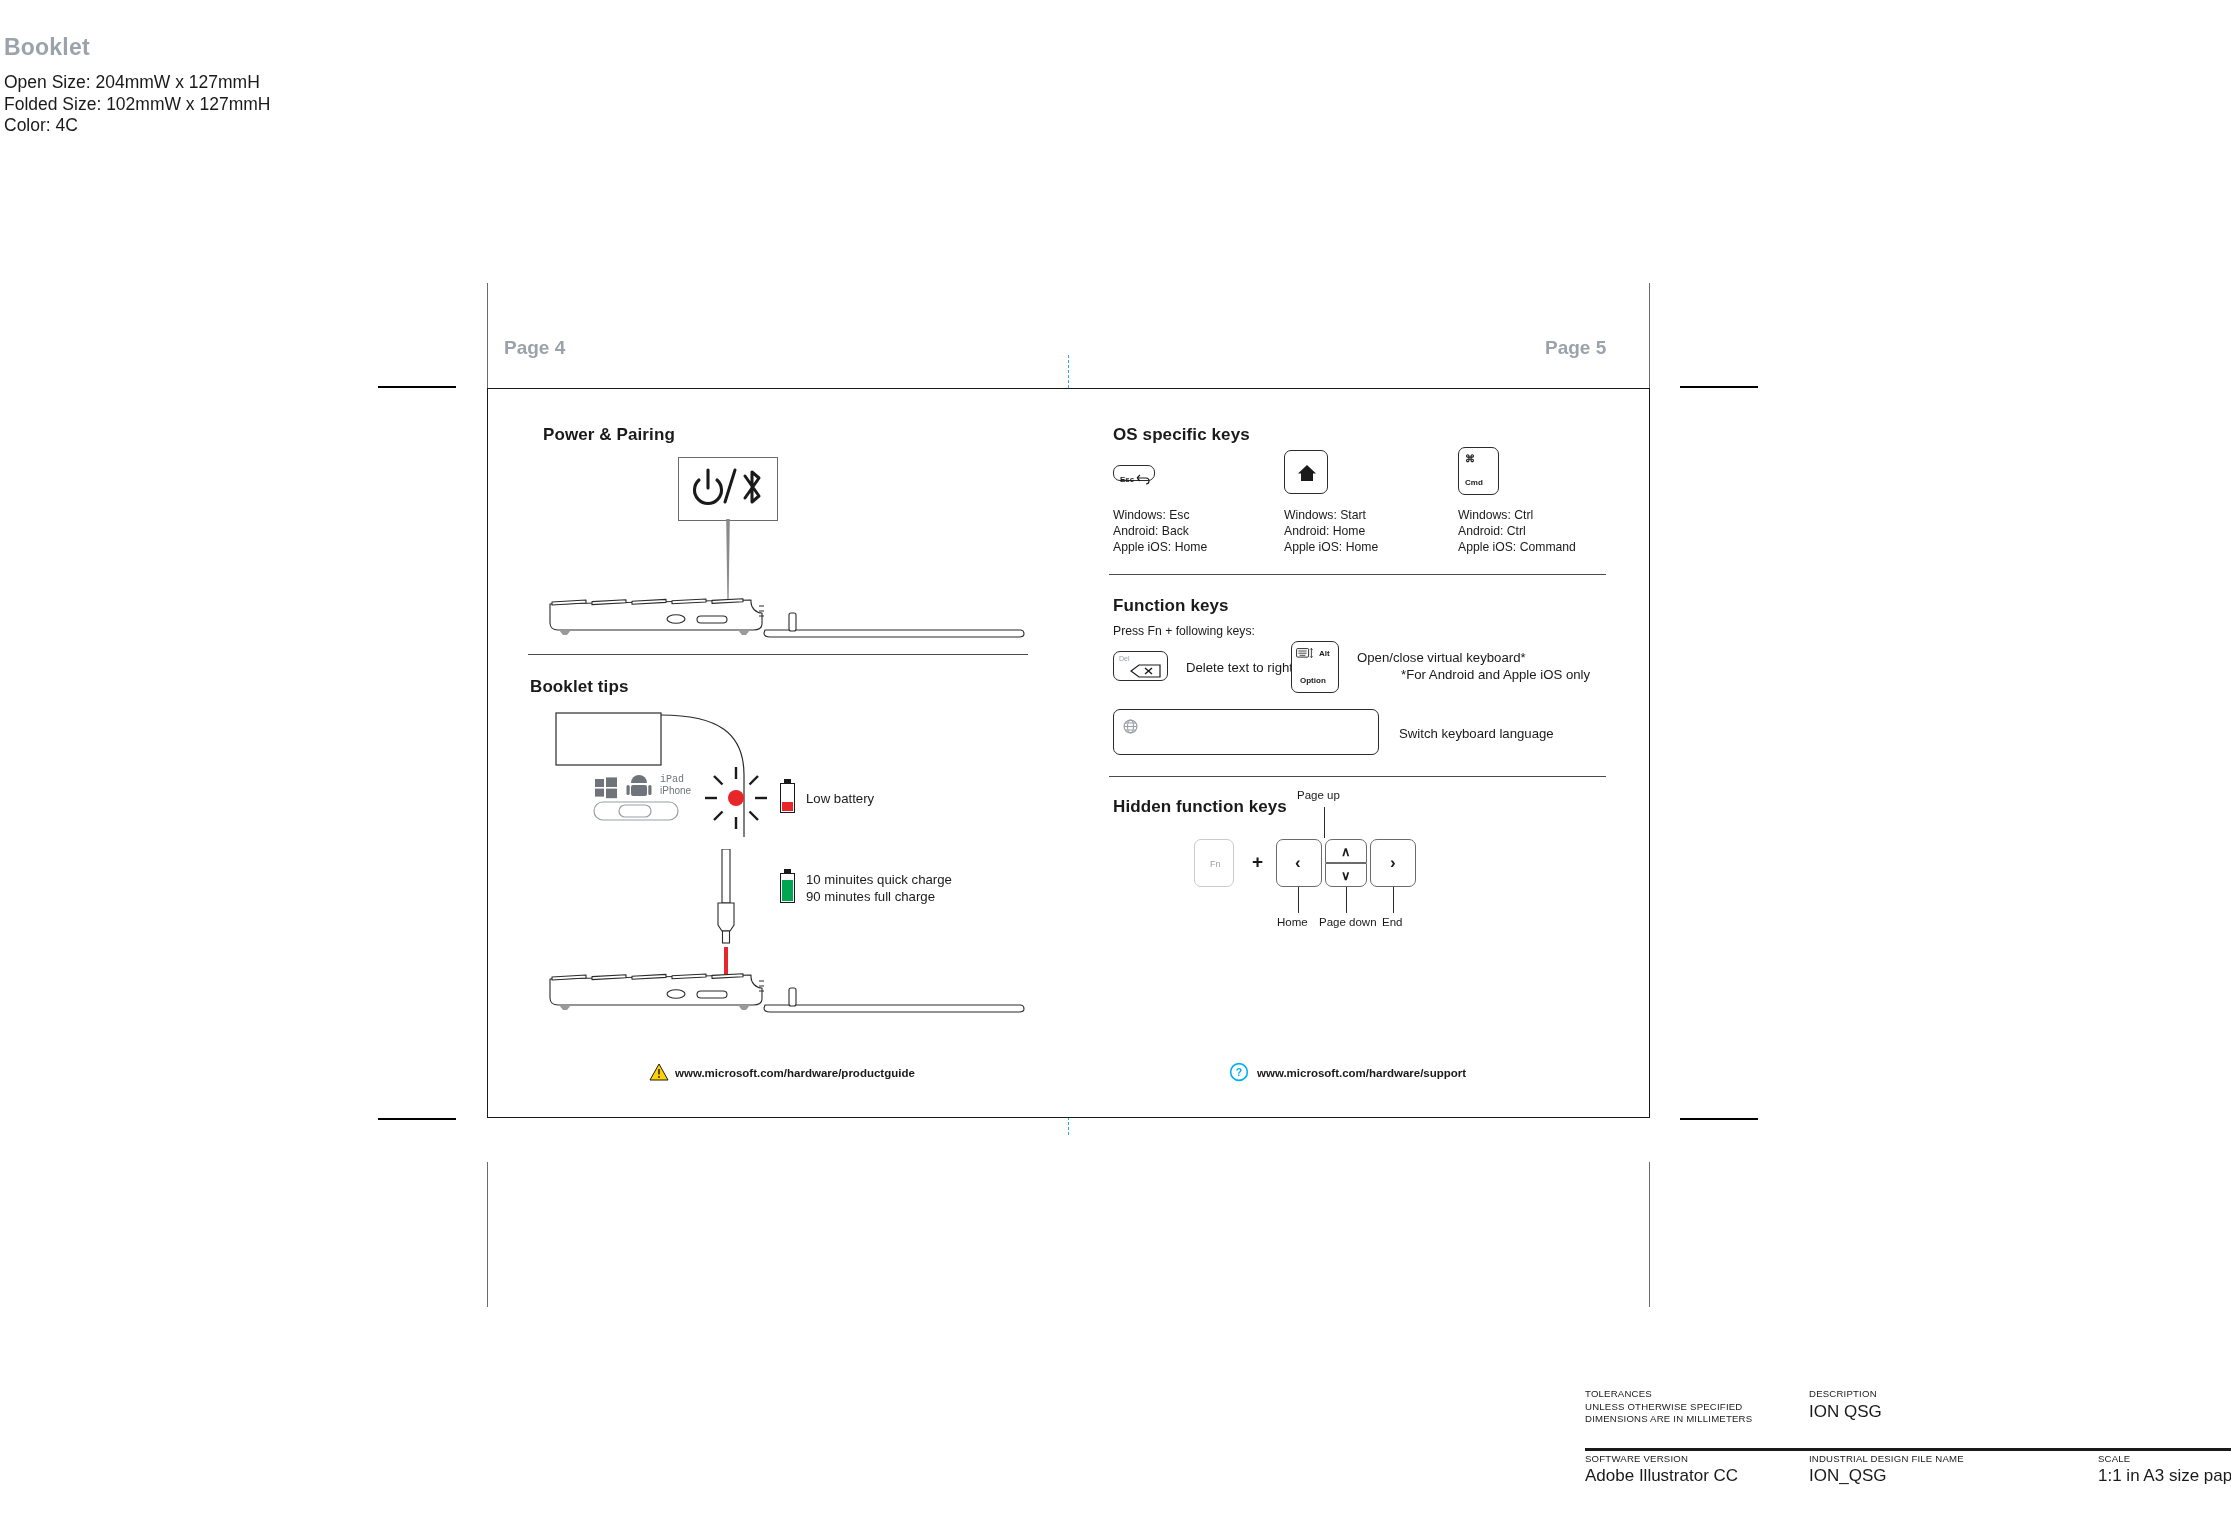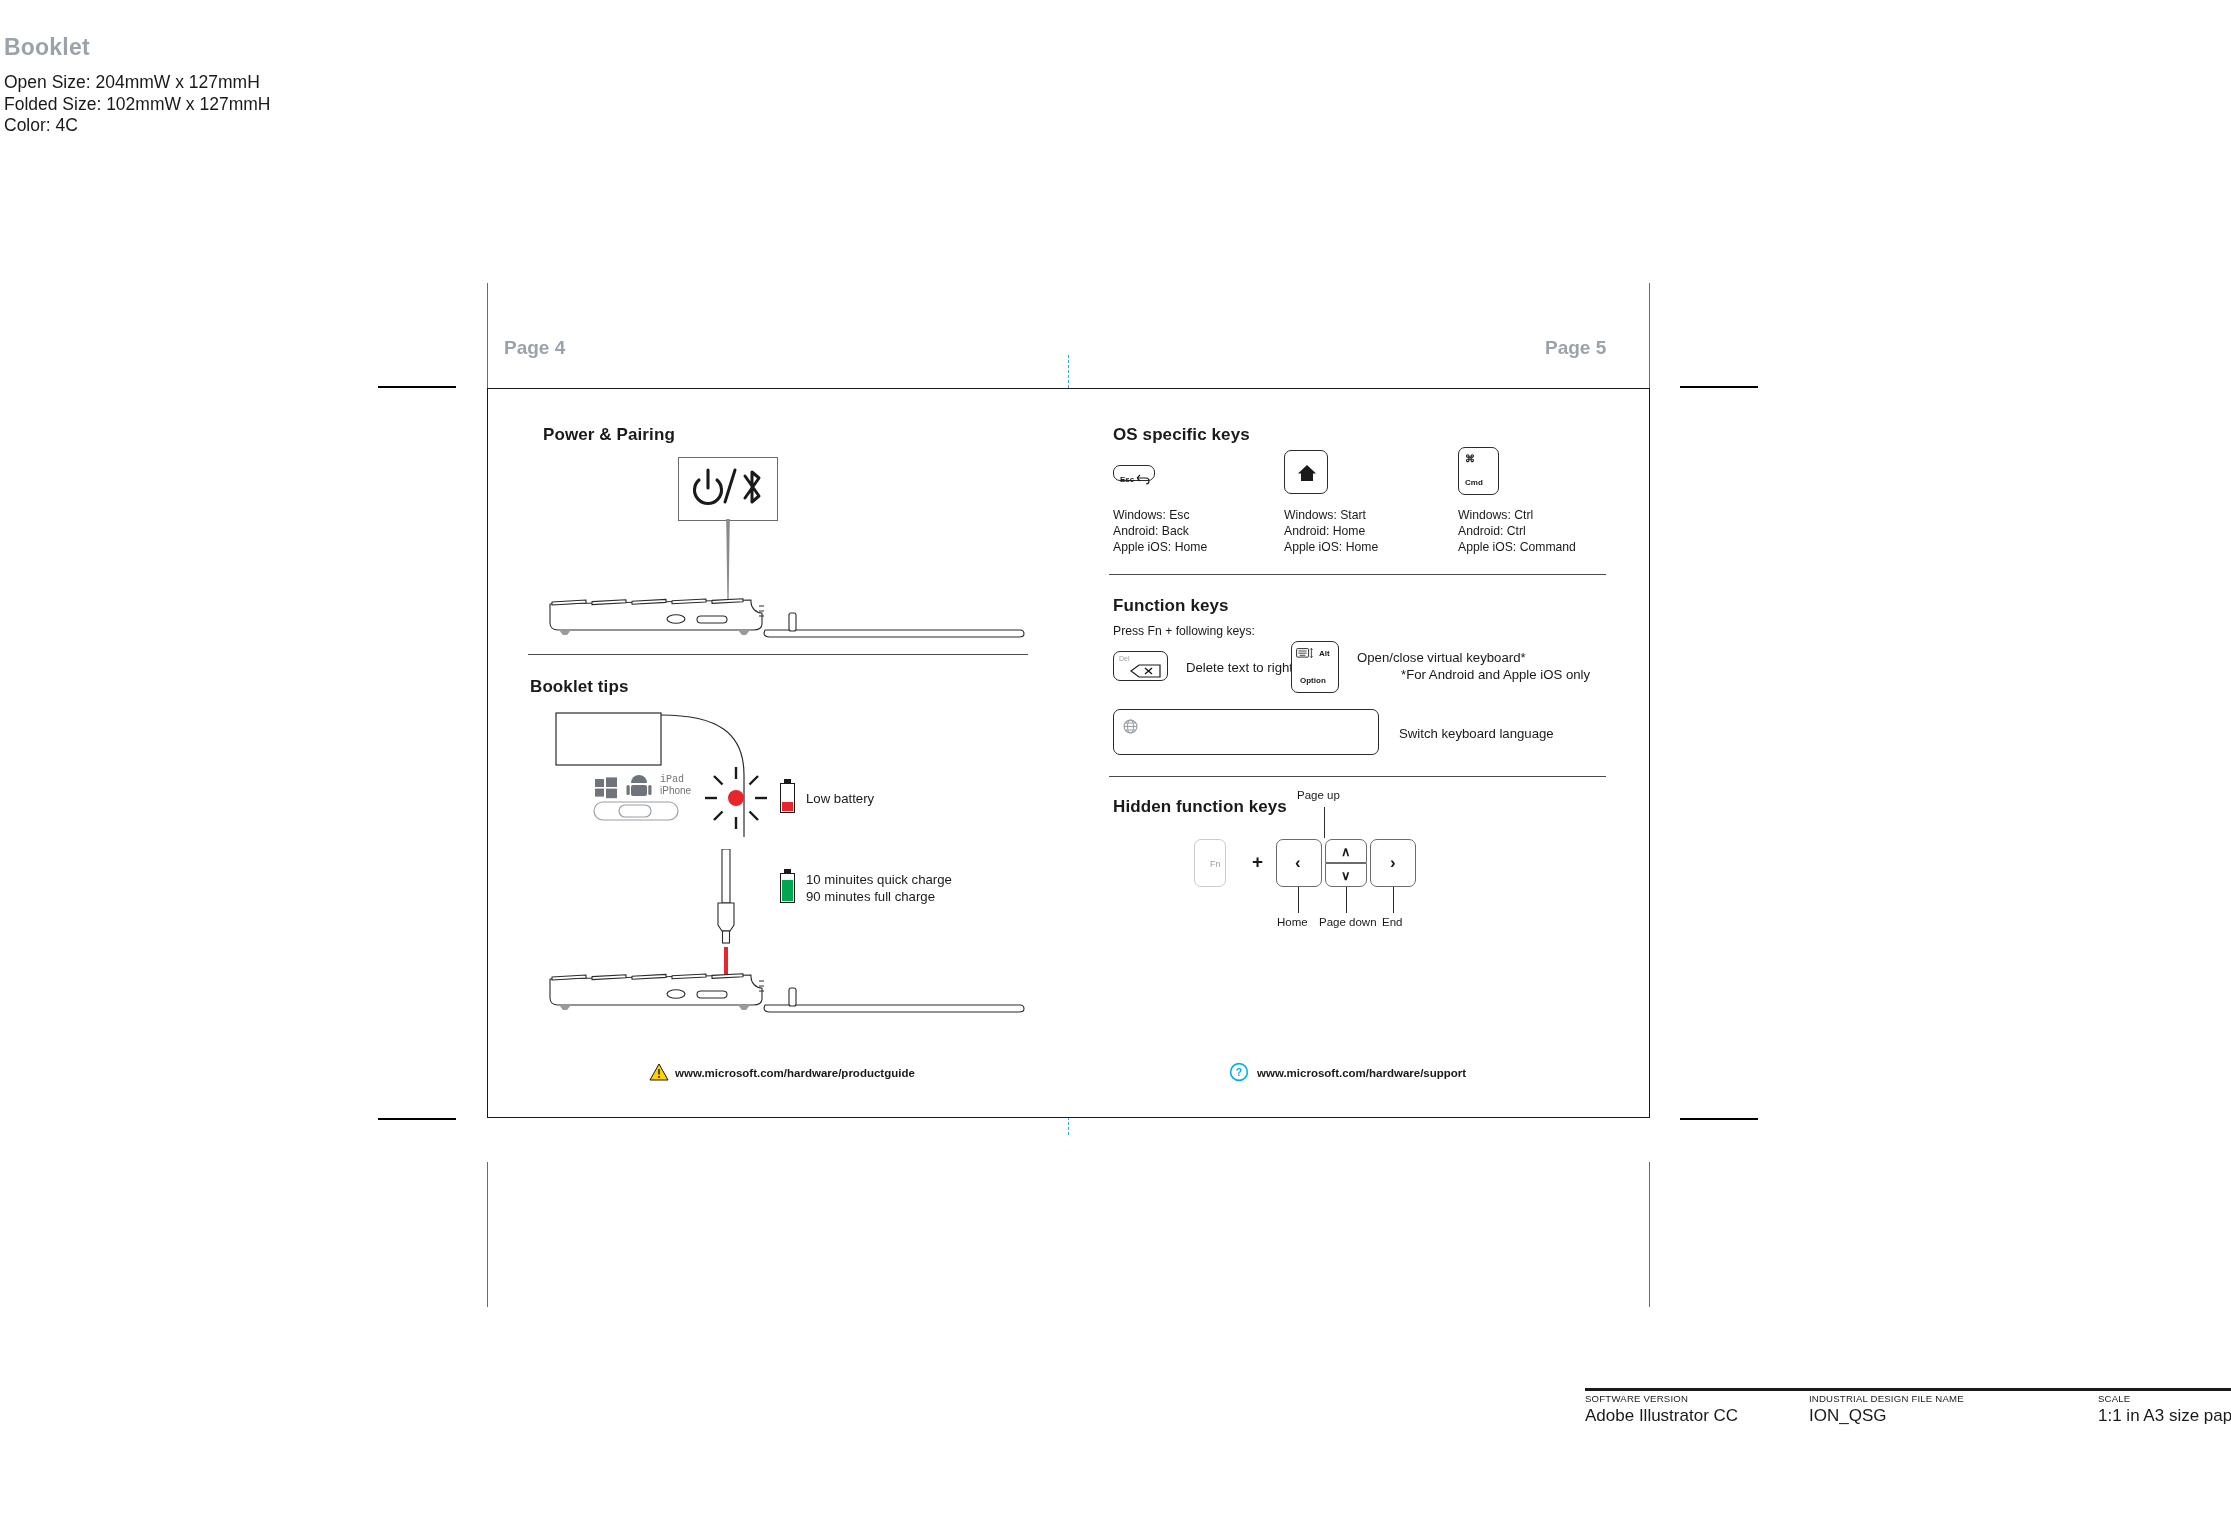--- a/index.html
+++ b/index.html
@@ -426,21 +426,21 @@
     </div>
     <div class="body-text" style="left:330px; top:336px;">Switch keyboard language</div>
 
     <div class="rule" style="left:40px; top:387px; width:497px;"></div>
 
     <div class="sec-title" style="left:44px; top:408px;">Hidden function keys</div>
 
     <div class="cap" style="left:228px; top:400px;">Page up</div>
     <div class="leader" style="left:255px; top:418px; height:31px; background:#2b2b2b;"></div>
 
-    <div class="key" style="left:125px; top:450px; width:32px; height:48px; border-color:#c9cbcd;">
+    <div class="key" style="left:125px; top:450px; width:40px; height:48px; border-color:#c9cbcd;">
       <span class="key-label dim" style="left:15px; top:19px; font-size:9px;">Fn</span>
     </div>
     <div class="body-text" style="left:183px; top:464px; font-size:19px; font-weight:bold;">+</div>
 
     <div class="key" style="left:207px; top:450px; width:46px; height:48px; border-color:#6b6b6b;">
       <span class="key-label" style="left:18px; top:13px; font-size:17px;">‹</span>
     </div>
 
     <div class="key" style="left:256px; top:450px; width:42px; height:24px; border-radius:7px 7px 0 0; border-color:#6b6b6b;">
       <span class="key-label" style="left:15px; top:4px; font-size:13px;">∧</span>
@@ -464,20 +464,31 @@
     <svg style="position:absolute; left:160px; top:673px;" width="20" height="20" viewBox="0 0 20 20">
       <circle cx="10" cy="10" r="8.4" fill="none" stroke="#00b0f0" stroke-width="1.6"></circle>
       <text x="10" y="14.2" font-family="Liberation Sans, sans-serif" font-size="10.5" font-weight="bold" fill="#00b0f0" text-anchor="middle">?</text>
     </svg>
     <div class="footer-link" style="left:188px; top:678px;">www.microsoft.com/hardware/support</div>
   </div>
 </div>
 
 <div id="title-block">
 
+  <div class="tb-row" style="height:60px;">
+    <div class="tb-cell" style="left:0; top:0;">
+      <div class="tb-head">TOLERANCES</div>
+      <div class="tb-head">UNLESS OTHERWISE SPECIFIED</div>
+      <div class="tb-head">DIMENSIONS ARE IN MILLIMETERS</div>
+    </div>
+    <div class="tb-cell" style="left:224px; top:0;">
+      <div class="tb-head">DESCRIPTION</div>
+      <div class="tb-val">ION QSG</div>
+    </div>
+  </div>
 
   <div class="tb-sep"></div>
 
 
   <div class="tb-sep"></div>
 
   <div class="tb-row" style="height:38px;">
     <div class="tb-cell" style="left:0; top:2px;">
       <div class="tb-head">SOFTWARE VERSION</div>
       <div class="tb-val">Adobe Illustrator CC</div>

